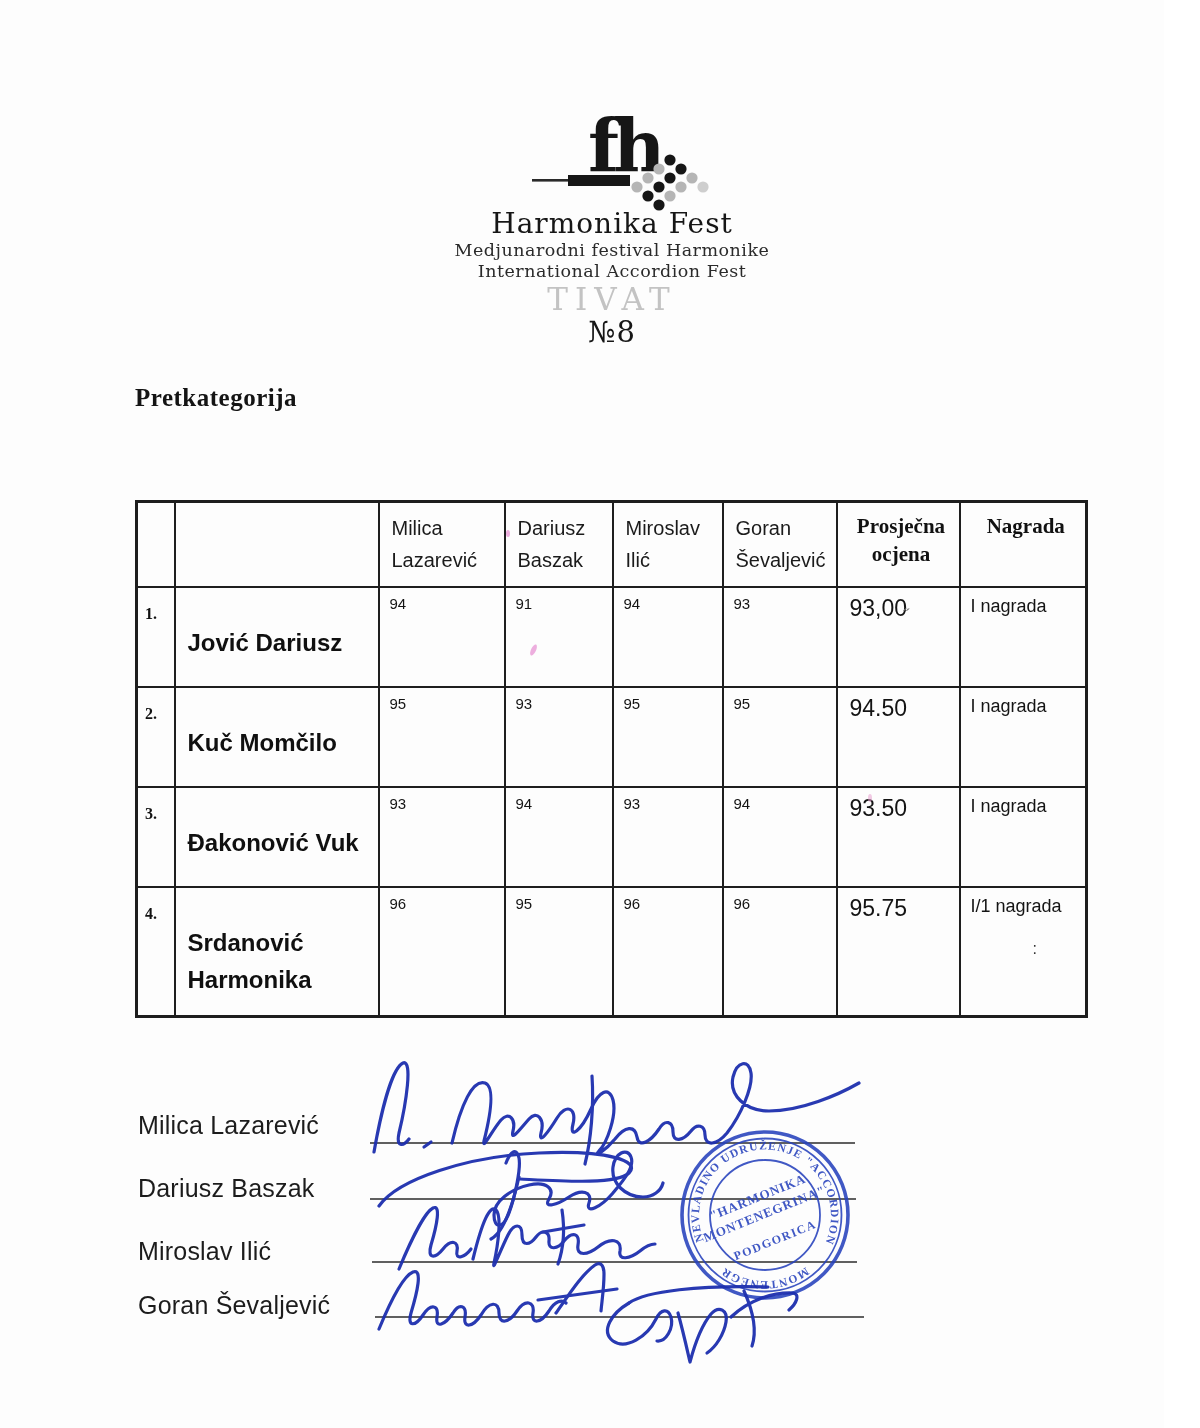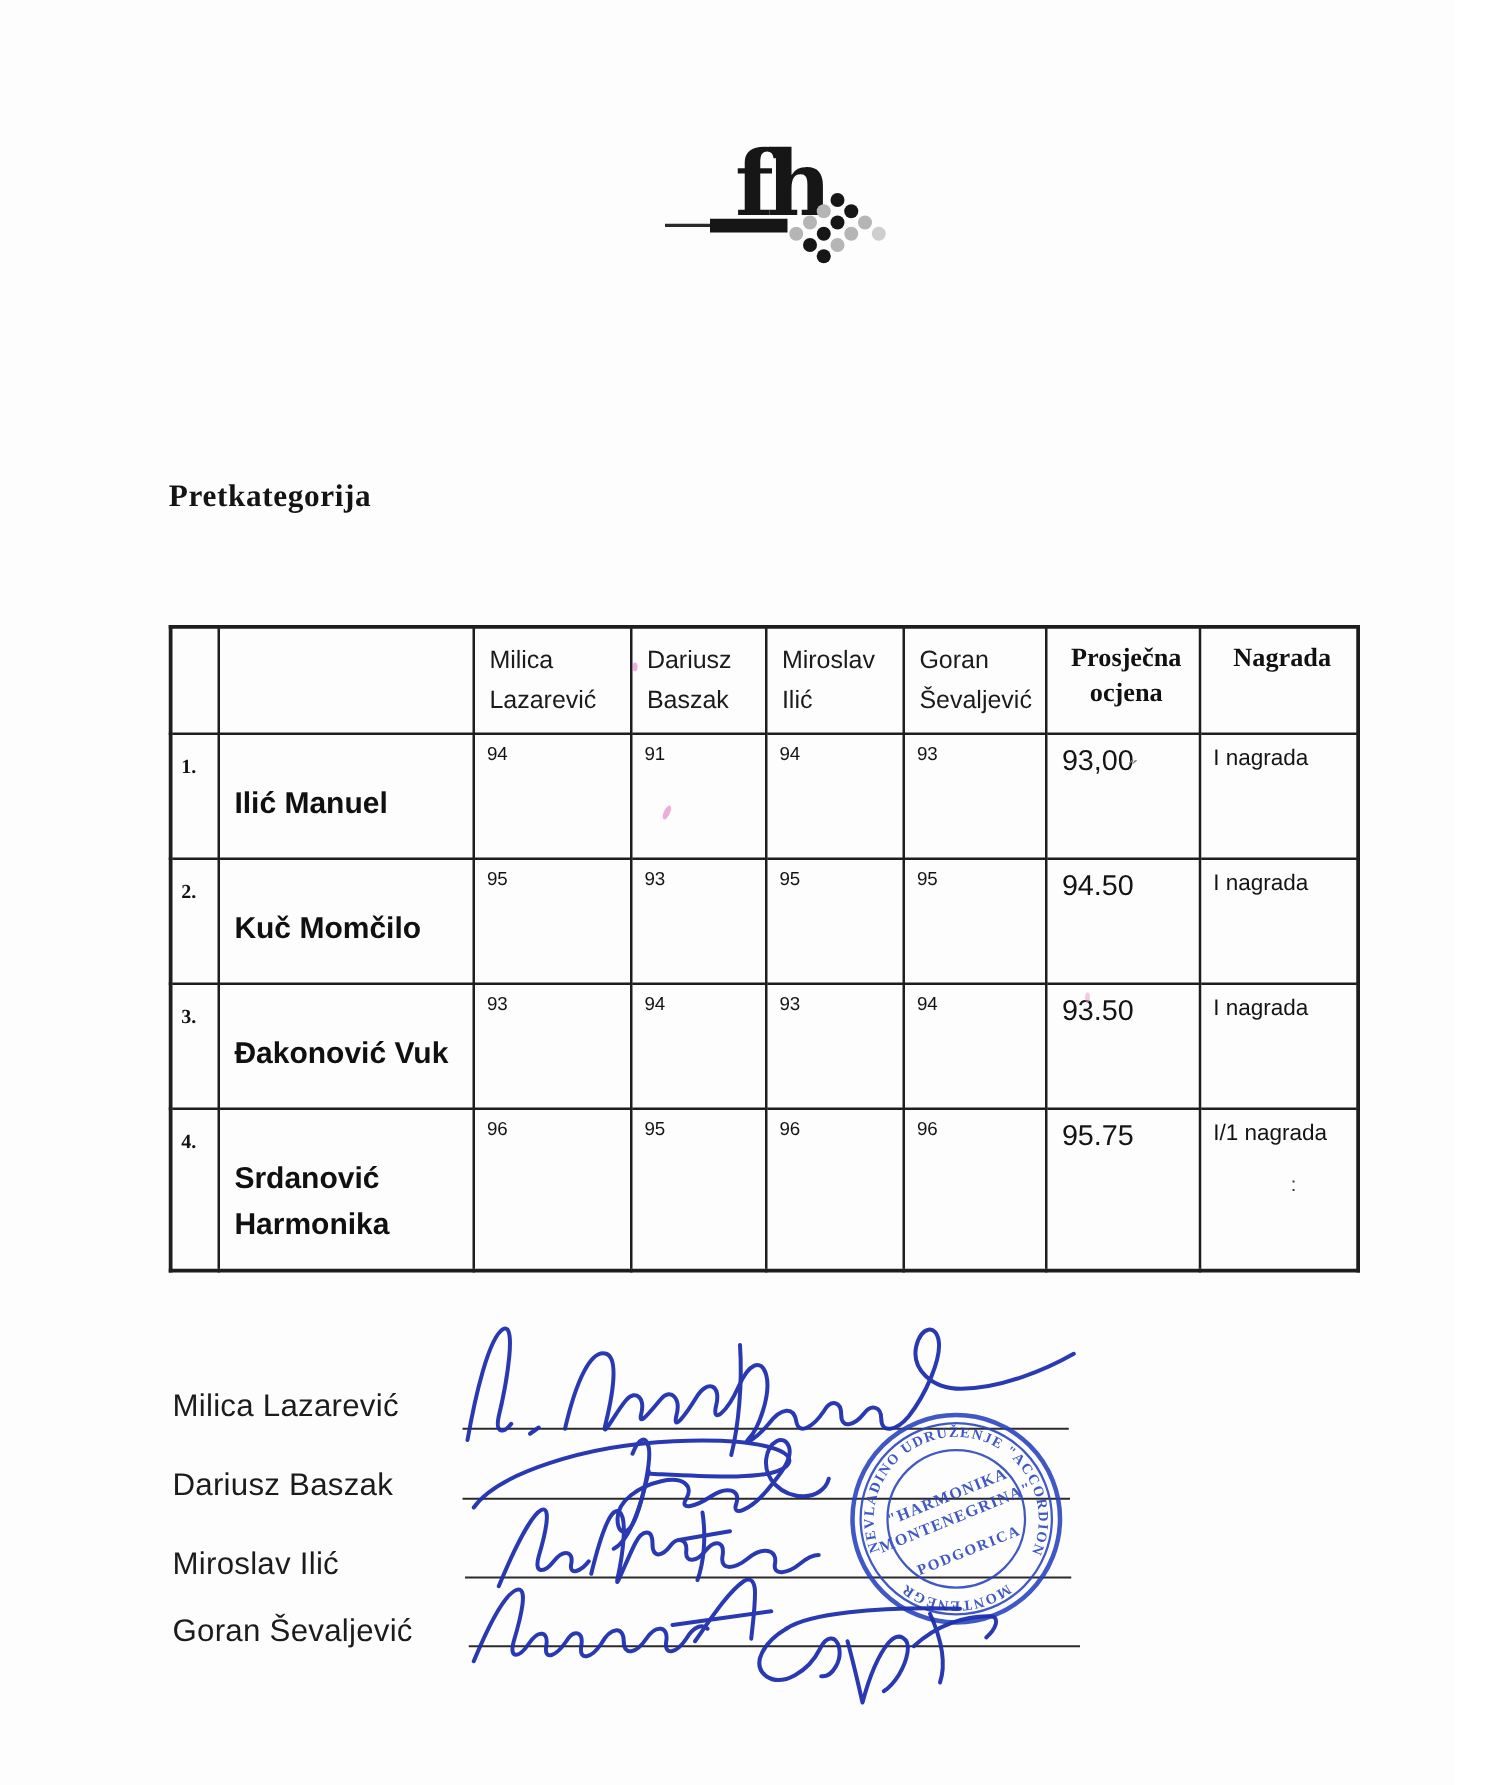--- a/index.html
+++ b/index.html
@@ -94,20 +94,27 @@
       <circle cx="157" cy="84" r="5.6" fill="#b5b5b5"></circle>
       <circle cx="179" cy="84" r="5.6" fill="#161616"></circle>
       <circle cx="201" cy="84" r="5.6" fill="#b5b5b5"></circle>
       <circle cx="223" cy="84" r="5.6" fill="#cecece"></circle>
       <circle cx="168" cy="93" r="5.6" fill="#161616"></circle>
       <circle cx="190" cy="93" r="5.6" fill="#b5b5b5"></circle>
       <circle cx="179" cy="102" r="5.6" fill="#161616"></circle>
     </g>
   </svg>
 
+  <div class="title-block">
+    <div class="fest-title">Harmonika Fest</div>
+    <div class="fest-sub">Medjunarodni festival Harmonike</div>
+    <div class="fest-sub">International Accordion Fest</div>
+    <div class="fest-city">TIVAT</div>
+    <div class="fest-no">№8</div>
+  </div>
 
   <div class="section-title">Pretkategorija</div>
 
   <table class="results-table">
     <colgroup>
       <col style="width:38px">
         <col style="width:204px">
         <col style="width:126px">
         <col style="width:108px">
       <col style="width:110px">
@@ -121,21 +128,21 @@
       <td class="th-judge"></td>
       <td class="th-judge">Milica Lazarević</td>
       <td class="th-judge">Dariusz Baszak</td>
       <td class="th-judge">Miroslav Ilić</td>
       <td class="th-judge">Goran Ševaljević</td>
       <td class="th-strong">Prosječna ocjena</td>
       <td class="th-strong">Nagrada</td>
     </tr>
     <tr style="height:100px">
       <td class="td-num">1.</td>
-      <td class="td-name">Ilić Manuel</td>
+      <td class="td-name">Jović Dariusz</td>
       <td class="td-score">94</td>
       <td class="td-score">91</td>
       <td class="td-score">94</td>
       <td class="td-score">93</td>
       <td class="td-avg">93,00</td>
       <td class="td-award">I nagrada</td>
     </tr>
     <tr style="height:100px">
       <td class="td-num">2.</td>
       <td class="td-name">Kuč Momčilo</td>

